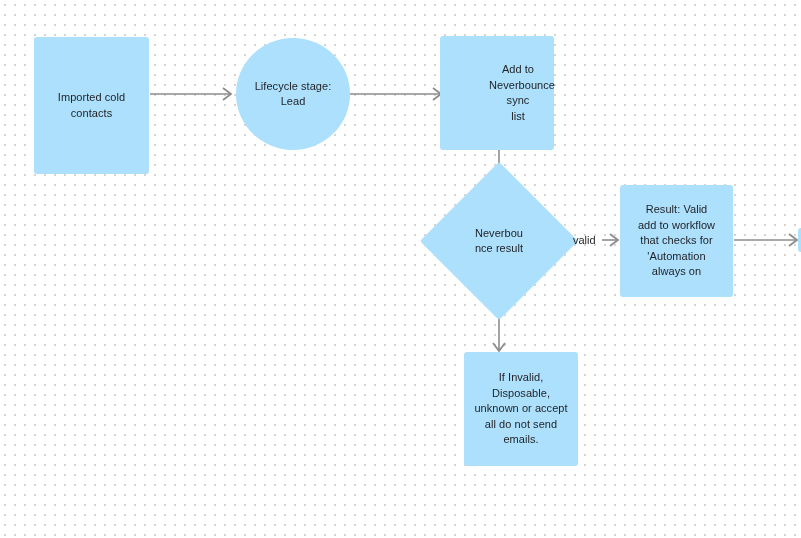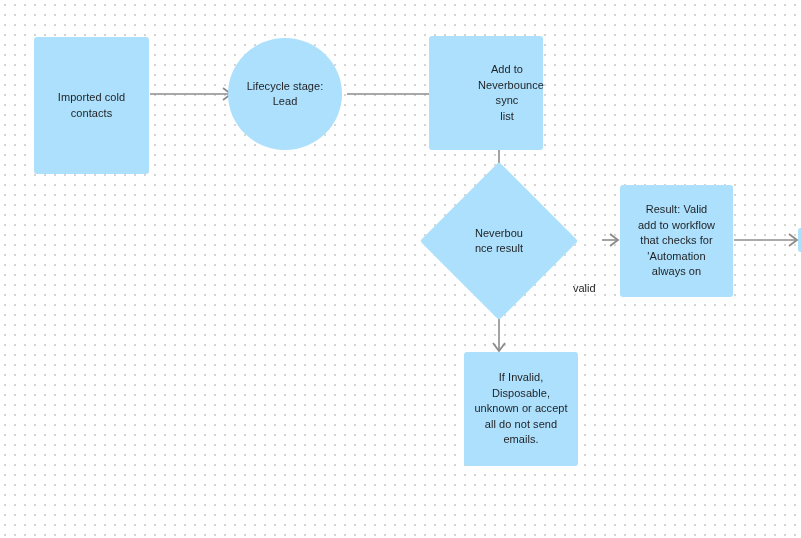--- a/index.html
+++ b/index.html
@@ -124,26 +124,26 @@
       </g>
 
     </g>
   </svg>
 
   <div class="node node-rect" id="node-imported" style="left:34px; top:37px; width:115px; height:137px;">
     <span class="node-label">Imported cold
 contacts</span>
   </div>
 
-  <div class="node node-circle" id="node-lifecycle" style="left:228px; top:38px; width:114px; height:112px;justify-content:center;">
+  <div class="node node-circle" id="node-lifecycle" style="left:236px; top:38px; width:114px; height:112px;justify-content:center;">
     <span class="node-label">Lifecycle stage:
 Lead</span>
   </div>
 
-  <div class="node node-rect" id="node-sync-list" style="left:429px; top:36px; width:114px; height:114px;padding-left:42px;">
+  <div class="node node-rect" id="node-sync-list" style="left:440px; top:36px; width:114px; height:114px;padding-left:42px;">
     <span class="node-label">Add to
 Neverbounce sync
 list</span>
   </div>
 
   <div class="node node-diamond" id="node-diamond" style="left:443px; top:185px; width:112px; height:112px;">
     <span class="diamond-shape"></span>
     <span class="diamond-label">Neverbou
 nce result</span>
   </div>
@@ -161,15 +161,15 @@
 Disposable,
 unknown or accept
 all do not send
 emails.</span>
   </div>
 
   <div class="node node-rect" id="node-offscreen" style="left:798px; top:228px; width:24px; height:24px;">
     <span class="node-label"></span>
   </div>
 
-  <div class="edge-label" style="left:573px; top:234px;margin-top:48px;">valid</div>
+  <div class="edge-label" style="left:573px; top:234px;">valid</div>
 
 </div>
 
 </body></html>

